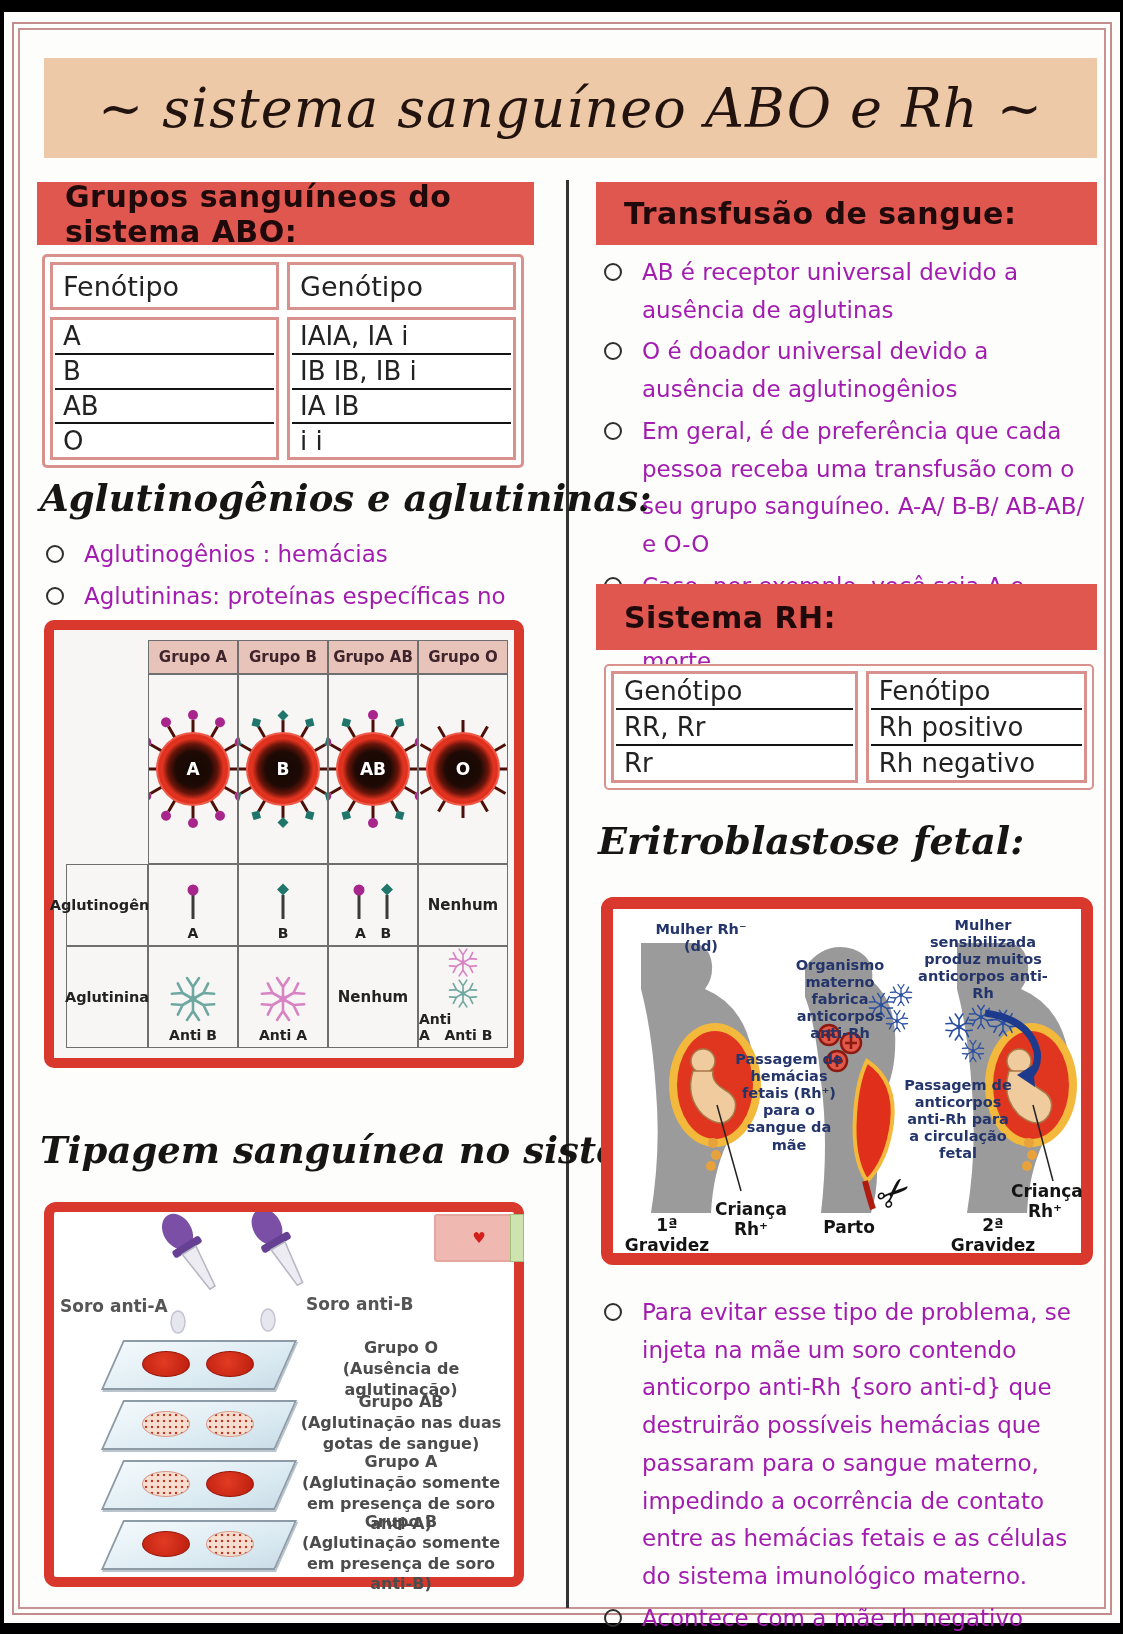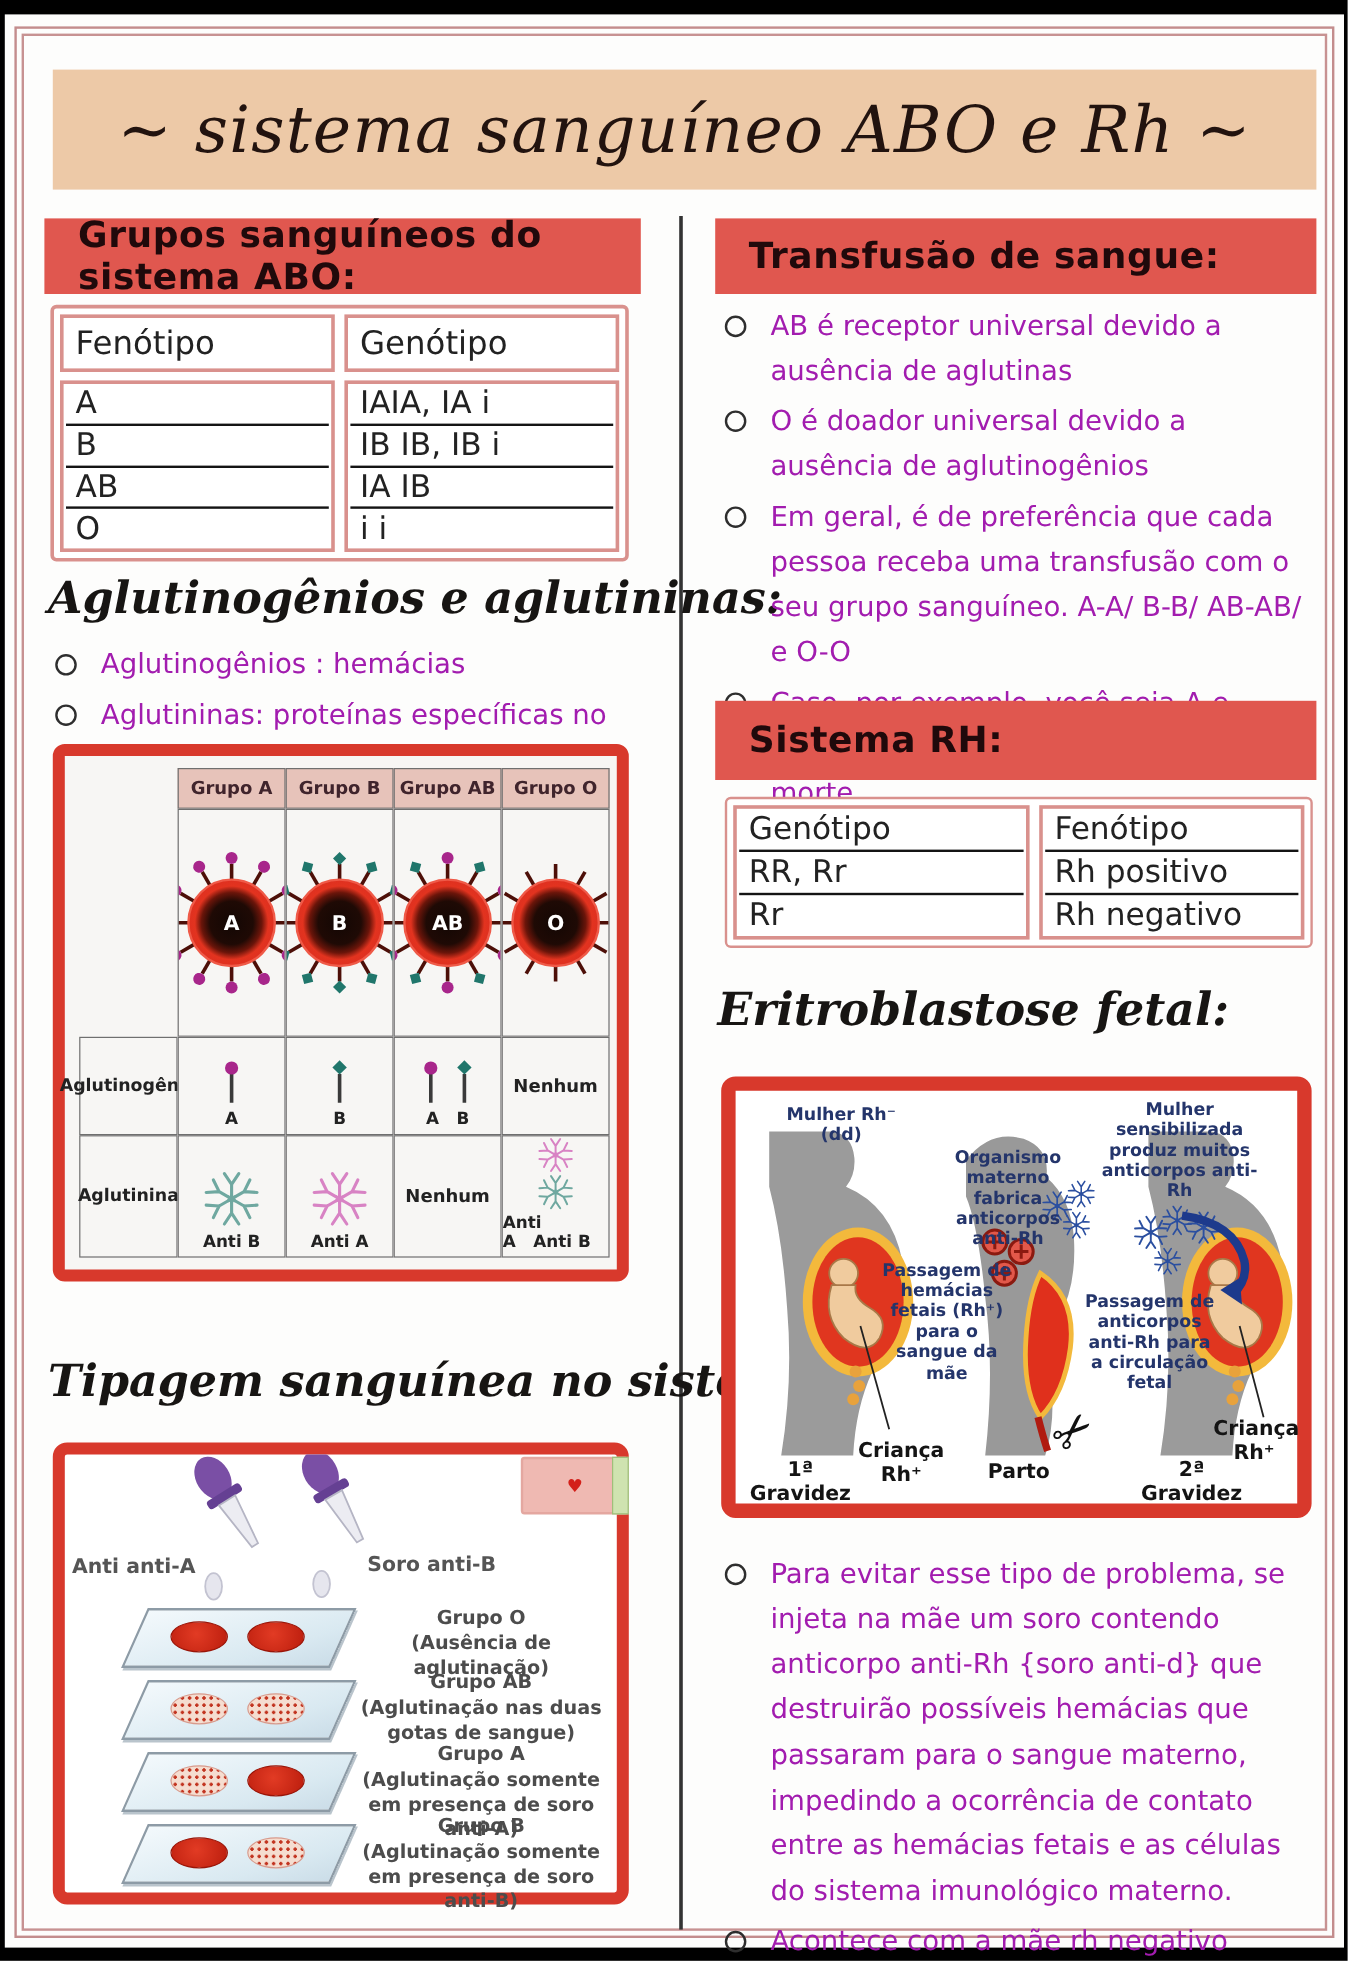--- a/index.html
+++ b/index.html
@@ -328,21 +328,21 @@
       <svg width="460" height="130" style="position:absolute;left:0;top:0;">
         <g transform="translate(150,62) rotate(-32)">
             <use href="#dropbody"></use>
           </g>
         <ellipse cx="124" cy="110" rx="7" ry="11" fill="#e6e6ee" stroke="#c3c3d1" stroke-width="1.5"></ellipse>
         <g transform="translate(238,58) rotate(-30)">
             <use href="#dropbody"></use>
           </g>
         <ellipse cx="214" cy="108" rx="7" ry="11" fill="#e6e6ee" stroke="#c3c3d1" stroke-width="1.5"></ellipse>
       </svg>
-      <div class="sorolbl" style="left:6px;top:84px;">Anti anti-A</div>
+      <div class="sorolbl" style="left:6px;top:84px;">Soro anti-A</div>
       <div class="sorolbl" style="left:252px;top:82px;">Soro anti-B</div>
       <div class="sticker" style="left:380px;top:2px;">
         <span class="heart">♥</span>
         <span class="edge"></span>
       </div>
 
       <div class="slide" style="left:58px;top:128px;"></div>
       <div class="dot solid" style="left:88px;top:139px;"></div>
       <div class="dot solid" style="left:152px;top:139px;"></div>
 

